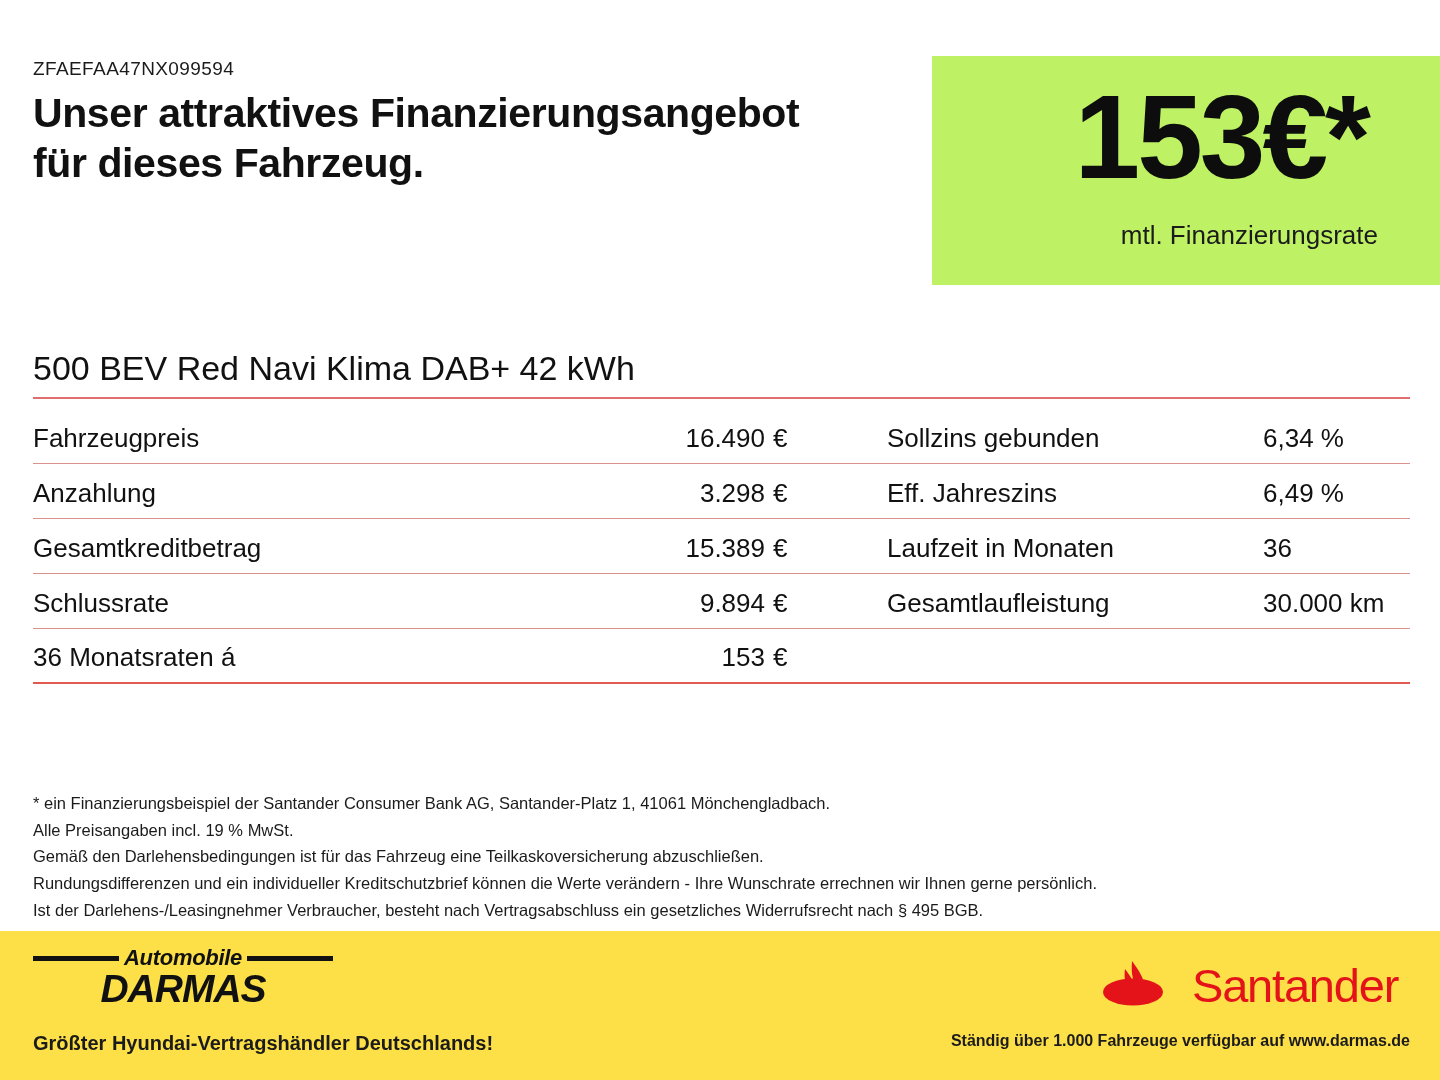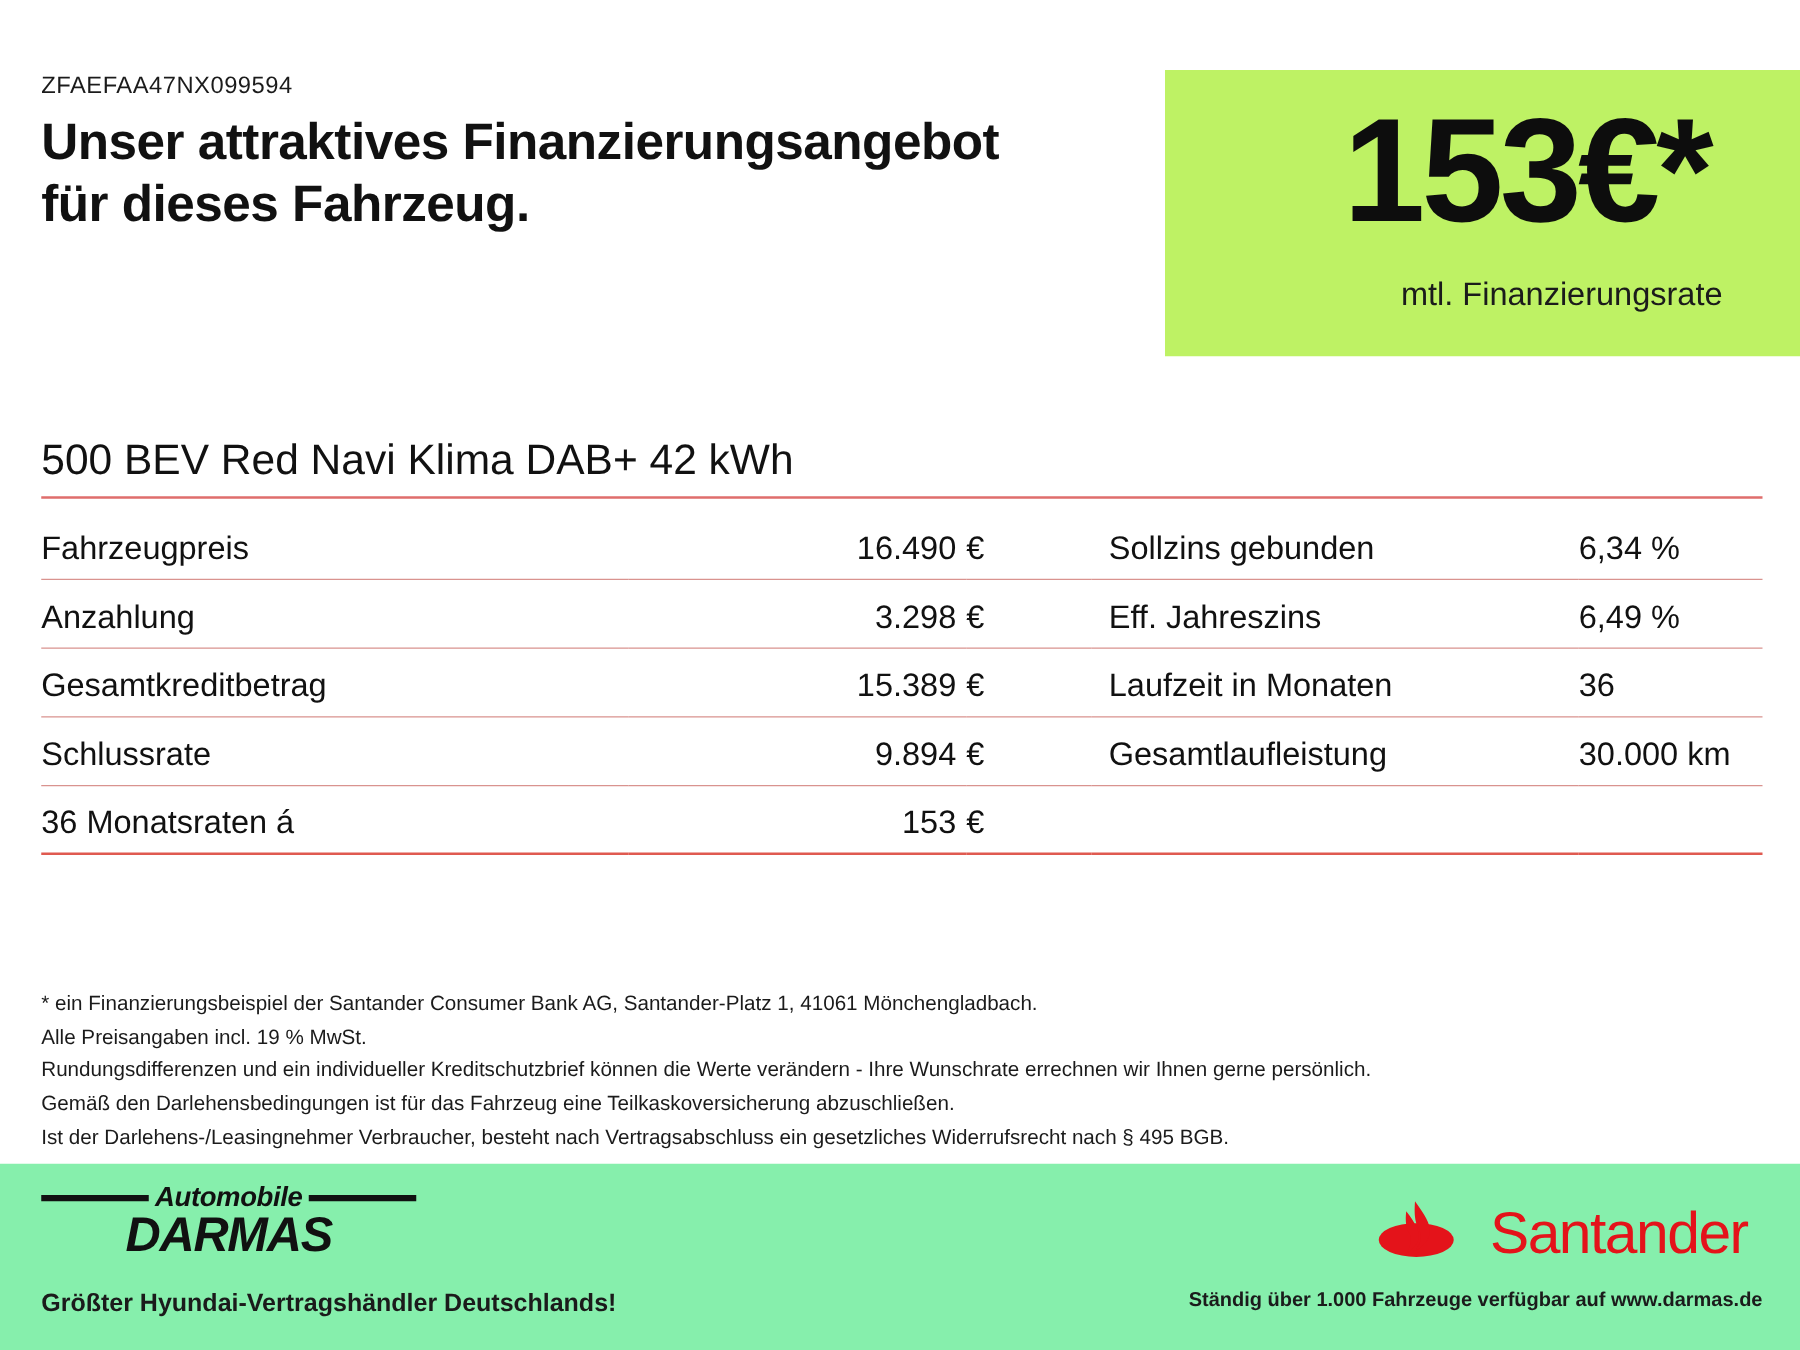--- a/index.html
+++ b/index.html
@@ -79,21 +79,21 @@
     position:absolute; left:33px; top:790px;
     width:1340px;
     font-size:16.5px; line-height:1.62; color:#1b1b1b;
   }
   .footnotes div { white-space:nowrap; }
 
   
   .footer {
     position:absolute; left:0; top:931px;
     width:1440px; height:149px;
-    background:#86efac;
+    background:#fde047;
   }
 
   
   .darmas-logo {
     position:absolute; left:33px; top:14px;
     width:300px; height:66px;
   }
   .darmas-top {
     position:relative; height:26px;
     display:flex; align-items:center; justify-content:center;
@@ -179,22 +179,22 @@
         <td class="c-unit-l">€</td>
         <td class="c-label-r"></td>
         <td class="c-val-r"></td>
       </tr>
     </tbody>
   </table>
 
   <div class="footnotes">
     <div>* ein Finanzierungsbeispiel der Santander Consumer Bank AG, Santander-Platz 1, 41061 Mönchengladbach.</div>
     <div>Alle Preisangaben incl. 19 % MwSt.</div>
+    <div>Gemäß den Darlehensbedingungen ist für das Fahrzeug eine Teilkaskoversicherung abzuschließen.</div>
     <div>Rundungsdifferenzen und ein individueller Kreditschutzbrief können die Werte verändern - Ihre Wunschrate errechnen wir Ihnen gerne persönlich.</div>
-    <div>Gemäß den Darlehensbedingungen ist für das Fahrzeug eine Teilkaskoversicherung abzuschließen.</div>
     <div>Ist der Darlehens-/Leasingnehmer Verbraucher, besteht nach Vertragsabschluss ein gesetzliches Widerrufsrecht nach § 495 BGB.</div>
   </div>
 
   <div class="footer">
 
     <div class="darmas-logo">
       <div class="darmas-top">
         <span class="darmas-rule"></span>
         <span class="darmas-automobile">Automobile</span>
         <span class="darmas-rule"></span>

